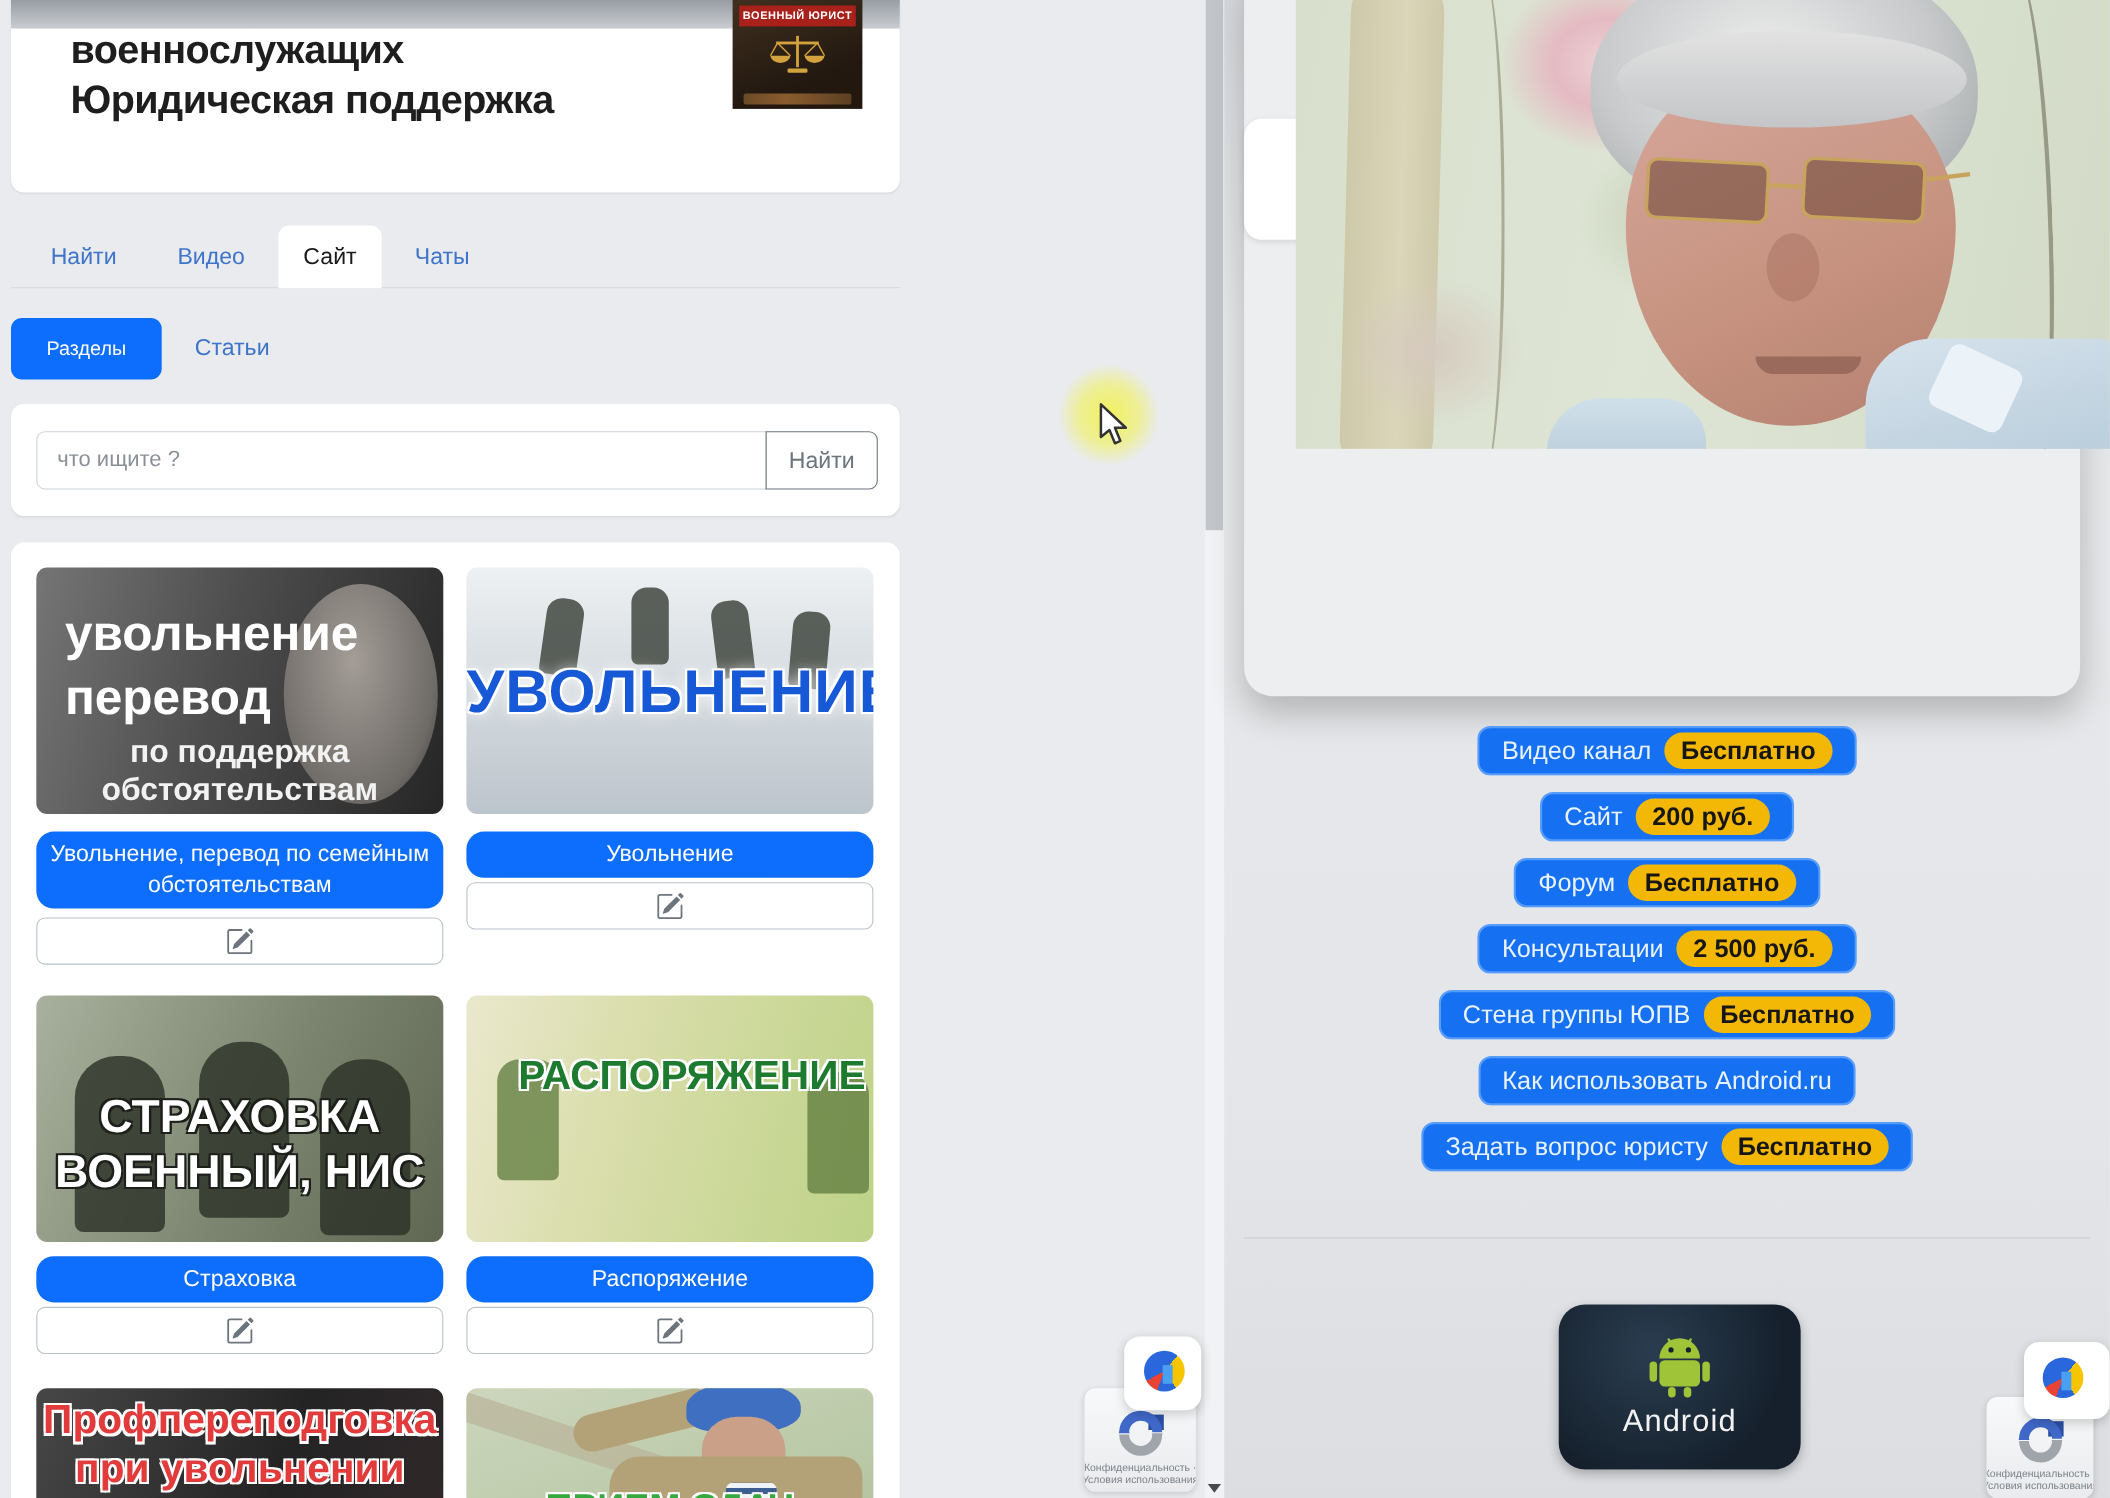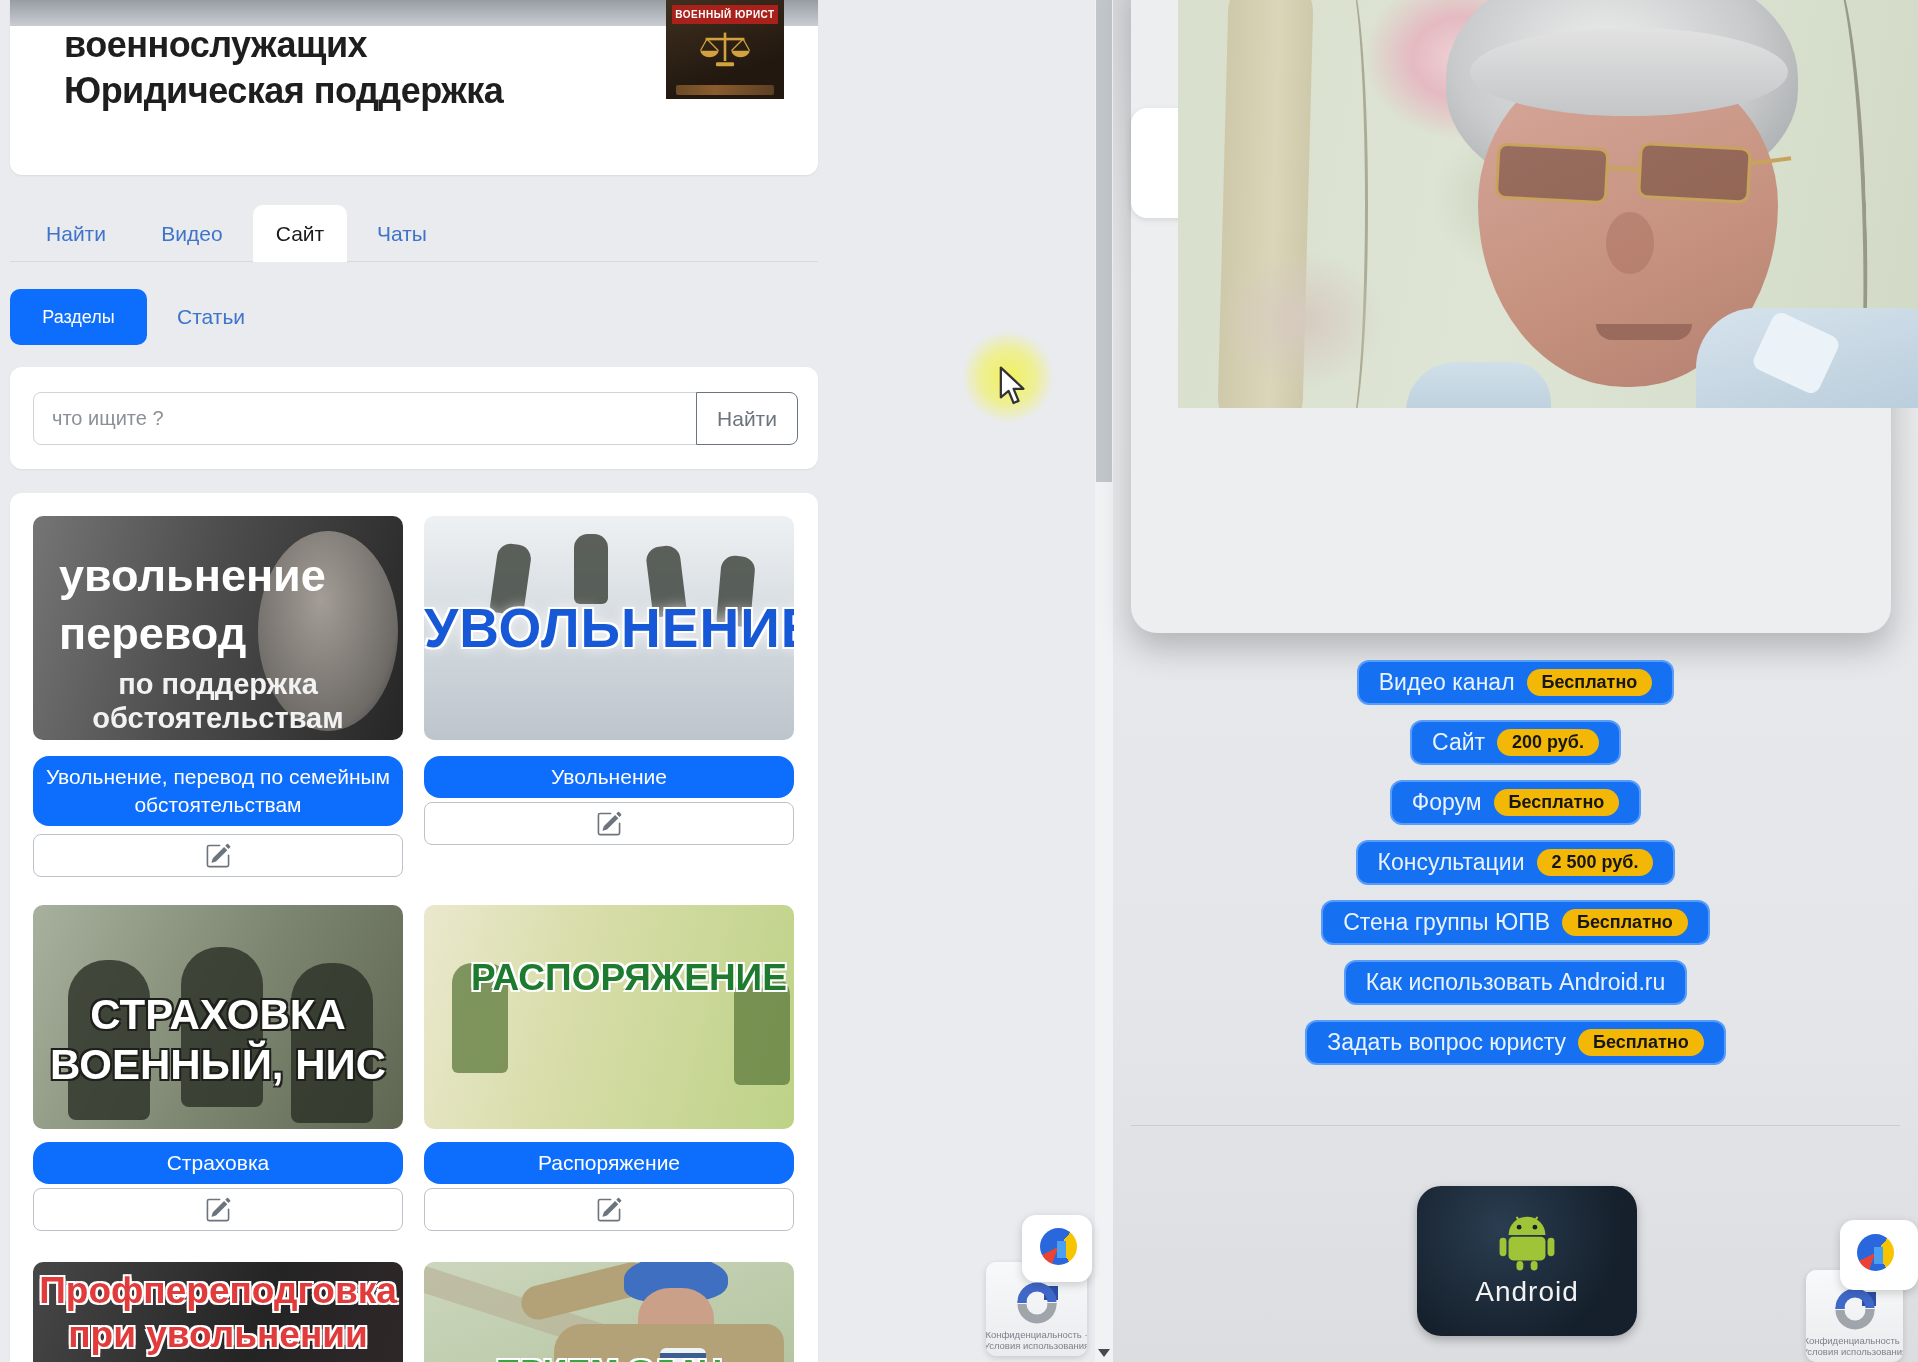--- a/index.html
+++ b/index.html
@@ -158,21 +158,21 @@
   .collar { position:absolute; left:582px; top:322px; width:72px; height:62px; background:#ebf3f8;
     transform:rotate(25deg); border-radius:10px; }
   .shirt-l { position:absolute; left:228px; top:362px; width:145px; height:60px;
     background:linear-gradient(#d0e0ea,#b9cdda); border-radius:50px 40px 0 0; }
 
   .menu { position:absolute; left:0; top:660px; width:805px; display:flex; flex-direction:column;
     align-items:center; gap:15px; }
   .menu-btn { height:45px; display:flex; align-items:center; gap:12px; padding:0 20px;
     background:#1670f2; border:2px solid rgba(130,185,255,.6); border-radius:12px; color:#e9f3ff;
     font-size:23px; font-family:"Liberation Sans",sans-serif; cursor:pointer; white-space:nowrap; }
-  .pill { background:#f3b705; border-radius:999px; padding:3px 15px; color:#161616; font-weight:bold; font-size:18px; }
+  .pill { background:#f3b705; border-radius:999px; padding:3px 15px; color:#161616; font-weight:bold; font-size:23px; }
 
   .divider { position:absolute; left:18px; top:1125px; width:769px; height:1px; background:#c9ccd1; }
 
   .android-btn { position:absolute; left:304px; top:1186px; width:220px; height:150px; border-radius:24px;
     background:radial-gradient(circle at 38% 28%,#2a3d50,#15202c 70%); display:flex; flex-direction:column;
     align-items:center; justify-content:center; gap:4px; cursor:pointer; box-shadow:0 4px 10px rgba(0,0,0,.25); }
   .android-label { color:#f2f2f2; font-size:28px; letter-spacing:1px; }
 
   
   .rc-white { position:absolute; width:70px; height:67px; background:#fff; border-radius:14px;

